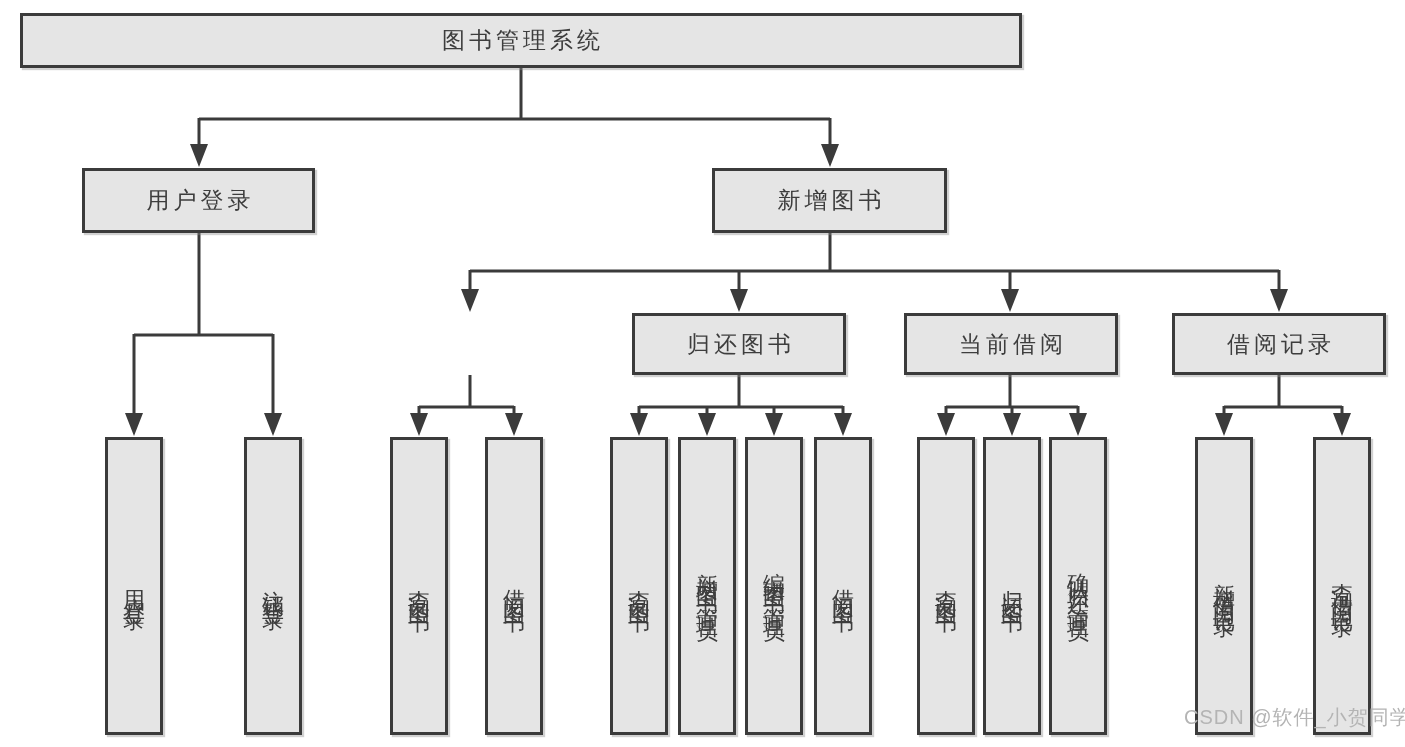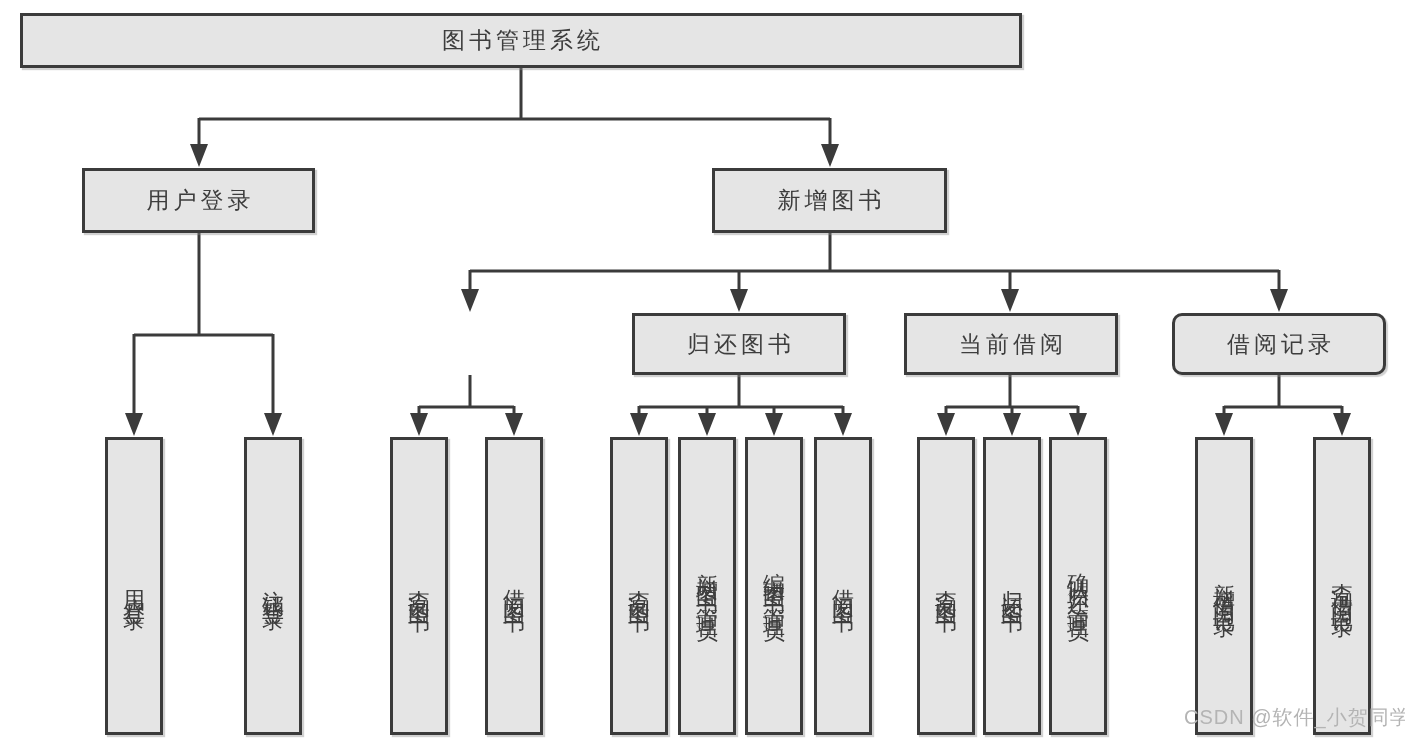--- a/index.html
+++ b/index.html
@@ -88,21 +88,21 @@
   <div class="box" style="left:712px;top:168px;width:235px;height:65px;">
     <span class="hlabel">新增图书</span>
   </div>
 
   <div class="box" style="left:632px;top:313px;width:214px;height:62px;">
     <span class="hlabel">归还图书</span>
   </div>
   <div class="box" style="left:904px;top:313px;width:214px;height:62px;">
     <span class="hlabel">当前借阅</span>
   </div>
-  <div class="box" style="left:1172px;top:313px;width:214px;height:62px;border-radius:10px;">
+  <div class="box" style="left:1172px;top:313px;width:214px;height:62px;">
     <span class="hlabel">借阅记录</span>
   </div>
 
   <div class="box" style="left:105px;top:437px;width:58px;height:298px;">
     <span class="vlabel">用户登录</span>
   </div>
   <div class="box" style="left:244px;top:437px;width:58px;height:298px;">
     <span class="vlabel">注销登录</span>
   </div>
 

